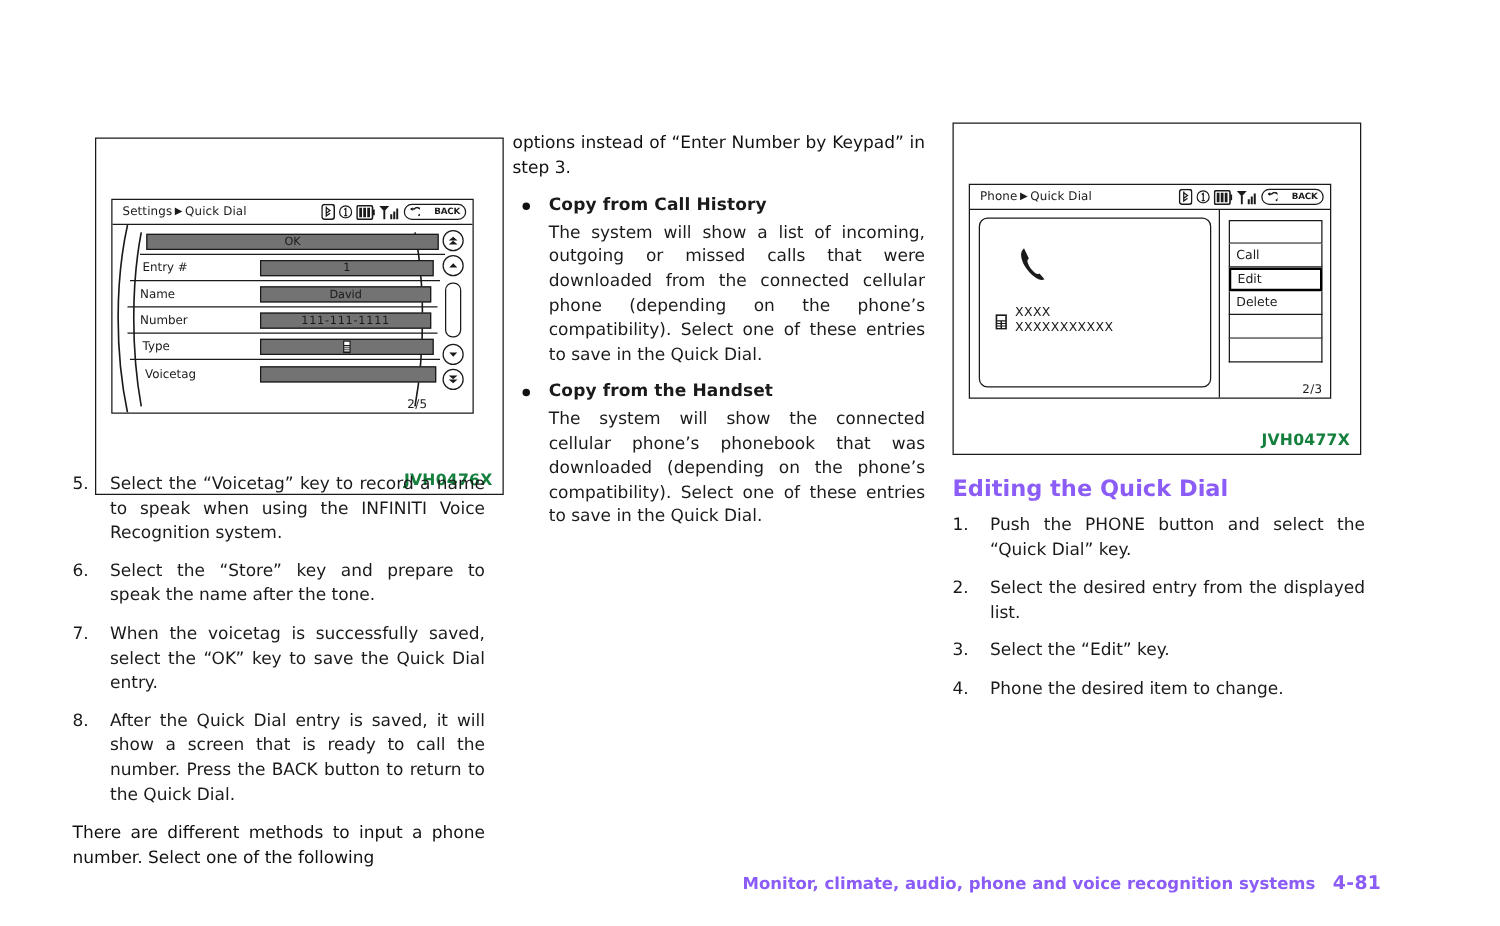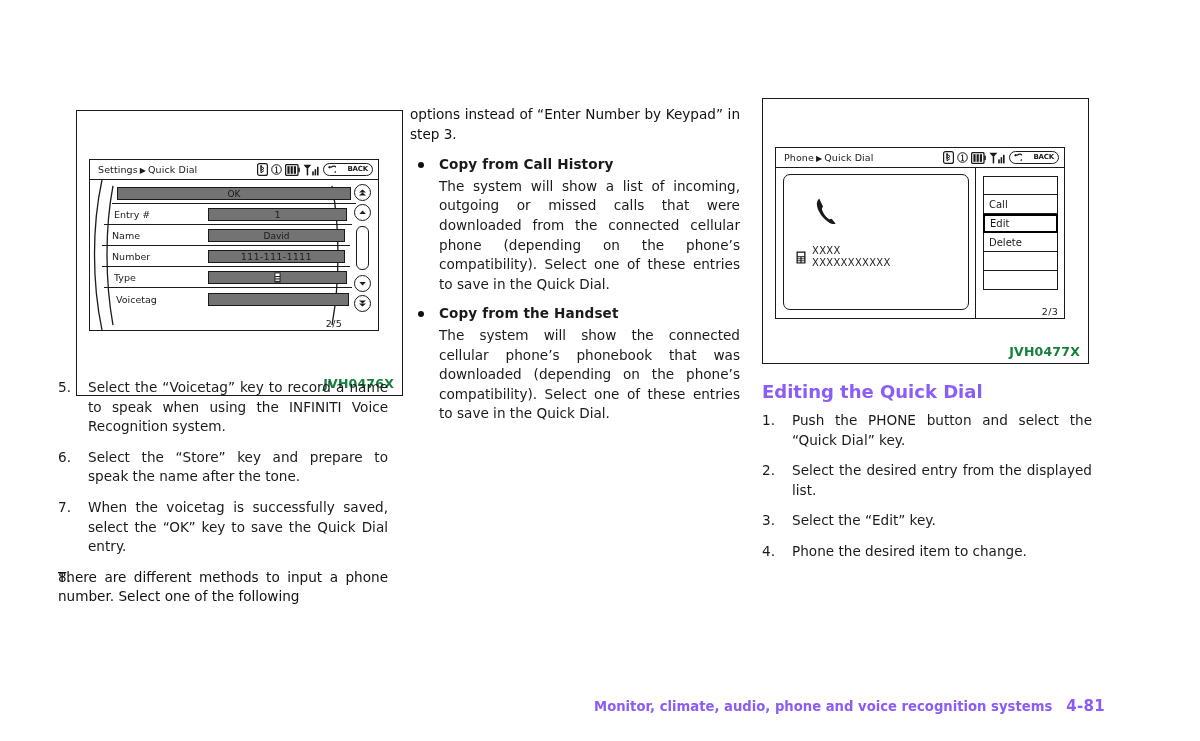--- a/index.html
+++ b/index.html
@@ -580,20 +580,21 @@
       <li class="numitem">
         <span class="marker">6.</span>
         <span>Select the “Store” key and prepare to speak the name after the tone.</span>
       </li>
       <li class="numitem">
         <span class="marker">7.</span>
         <span>When the voicetag is successfully saved, select the “OK” key to save the Quick Dial entry.</span>
       </li>
       <li class="numitem">
         <span class="marker">8.</span>
+        <span>After the Quick Dial entry is saved, it will show a screen that is ready to call the number. Press the BACK button to return to the Quick Dial.</span>
       </li>
     </ul>
     <p class="para">There are different methods to input a phone number. Select one of the following</p>
   </div>
 
   <div class="col col-mid" style="top:105px;">
     <p class="para">options instead of “Enter Number by Keypad” in step 3.</p>
 
     <div class="bulletitem">
       <span class="dot"></span>

